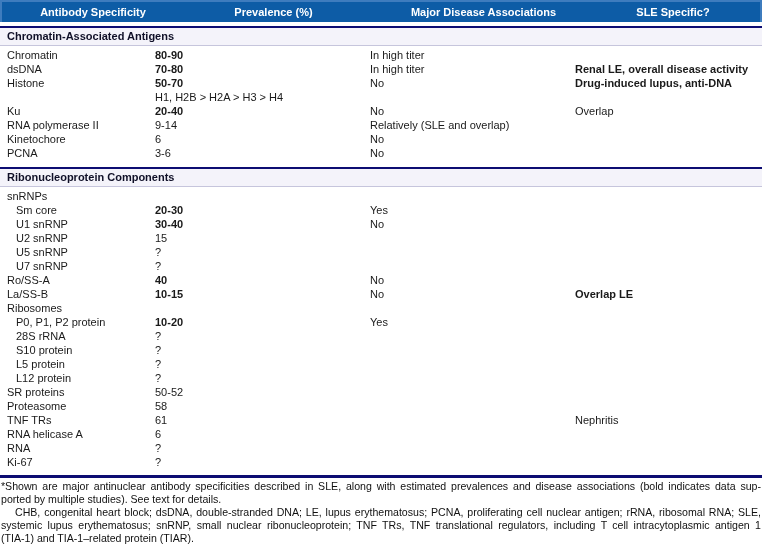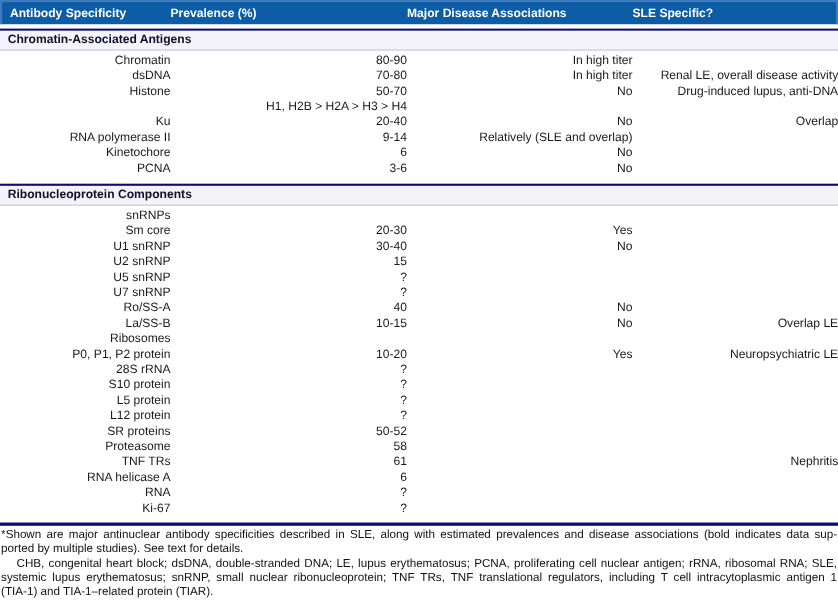--- a/index.html
+++ b/index.html
@@ -13,42 +13,43 @@
   html,body{margin:0;padding:0;}
   body{
     width:762px;height:549px;background:#fff;
     font-family:"Liberation Sans",sans-serif;color:#1a1a1a;
     overflow:hidden;
   }
   .table{width:762px;}
   .header-bar{
     box-sizing:border-box;
     display:grid;grid-template-columns:146px 215px 205px 1fr;
-    align-items:center;height:22px;padding-left:7px;
+    align-items:center;height:22px;padding-left:18px;
     background:var(--header-bg);
     border-top:2px solid var(--header-border);
     border-left:2px solid var(--header-border);
     border-right:2px solid var(--header-border);
+    text-align:center;
   }
   .header-bar span{color:#fff;font-weight:700;font-size:11px;white-space:nowrap;}
   .section{border-top:2px solid var(--rule-navy);margin-top:4px;}
   .section-title{
     background:var(--section-bg);
     border-bottom:1px solid var(--rule-light);
     padding:2px 0 2px 7px;height:13px;line-height:13px;
     font-weight:700;font-size:11px;color:var(--section-text);
   }
-  .section-rows{padding:2px 0 3px 0;text-align:right;}
+  .section-rows{padding:2px 0 3px 0;}
   .row{
     display:grid;grid-template-columns:148px 215px 205px 1fr;
     padding-left:7px;font-size:11px;line-height:14px;
   }
   .row span,.row div{white-space:nowrap;}
   .c1.ind{padding-left:9px;}
-  .b{font-weight:400;}
+  .b{font-weight:700;}
   .bottom-rule{border-top:3px solid var(--rule-navy);margin-top:3px;}
   .footnote{margin-top:2px;font-size:10.6px;line-height:13px;color:#111;padding:0 1px;}
   .fn-line.j{text-align:justify;text-align-last:justify;}
   .fn-line.ind{text-indent:14px;}
 </style>
 </head>
 <body>
 
 <div class="table">
   <div class="header-bar">
@@ -197,23 +198,20 @@
             <span class="c2"></span>
             <span class="c3"></span>
             <div class="c4">
               <div></div>
             </div>
           </div>
           <div class="row">
             <span class="c1 ind">P0, P1, P2 protein</span>
             <span class="c2 b">10-20</span>
             <span class="c3">Yes</span>
-            <div class="c4">
-              <div class="b">Neuropsychiatric LE</div>
-            </div>
           </div>
           <div class="row">
             <span class="c1 ind">28S rRNA</span>
             <span class="c2">?</span>
             <span class="c3"></span>
             <div class="c4">
               <div></div>
             </div>
           </div>
           <div class="row">

